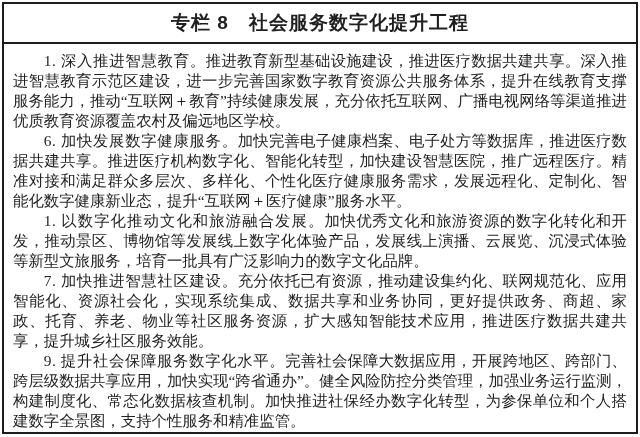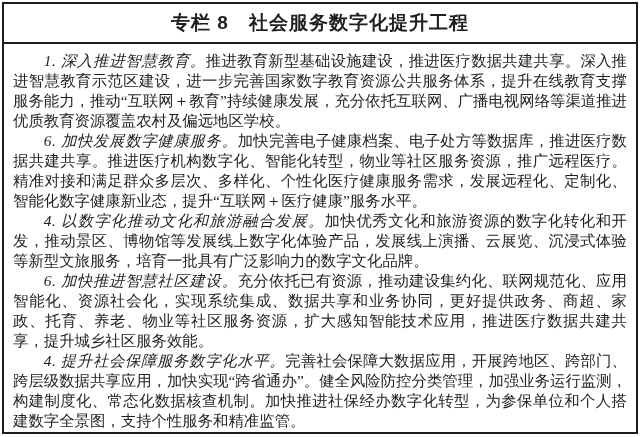--- a/index.html
+++ b/index.html
@@ -42,29 +42,28 @@
     font-size: 15.4px;
     line-height: 20px;
     text-align: justify;
     text-justify: inter-character;
     overflow: hidden;
   }
   .para {
     text-indent: 2em;
   }
   .para .lead {
-    font-style: italic;          
     letter-spacing: 0.5px;
   }
 </style>
 </head>
 <body>
 
 <div class="panel">
   <div class="panel-title">专栏 8　社会服务数字化提升工程</div>
   <div class="panel-body">
     <p class="para"><span class="lead">1. 深入推进智慧教育。</span><span>推进教育新型基础设施建设，推进医疗数据共建共享。深入推进智慧教育示范区建设，进一步完善国家数字教育资源公共服务体系，提升在线教育支撑服务能力，推动“互联网＋教育”持续健康发展，充分依托互联网、广播电视网络等渠道推进优质教育资源覆盖农村及偏远地区学校。</span></p>
-    <p class="para"><span class="lead">6. 加快发展数字健康服务。</span><span>加快完善电子健康档案、电子处方等数据库，推进医疗数据共建共享。推进医疗机构数字化、智能化转型，物业等社区服务资源，推广远程医疗。精准对接和满足群众多层次、多样化、个性化医疗健康服务需求，发展远程化、定制化、智能化数字健康新业态，提升“互联网＋医疗健康”服务水平。</span></p>
-    <p class="para"><span class="lead">4. 以数字化推动文化和旅游融合发展。</span><span>加快优秀文化和旅游资源的数字化转化和开发，推动景区、博物馆等发展线上数字化体验产品，发展线上演播、云展览、沉浸式体验等新型文旅服务，培育一批具有广泛影响力的数字文化品牌。</span></p>
-    <p class="para"><span class="lead">6. 加快推进智慧社区建设。</span><span>充分依托已有资源，推动建设集约化、联网规范化、应用智能化、资源社会化，实现系统集成、数据共享和业务协同，更好提供政务、商超、家政、托育、养老、物业等社区服务资源，扩大感知智能技术应用，推进医疗数据共建共享，提升城乡社区服务效能。</span></p>
-    <p class="para"><span class="lead">4. 提升社会保障服务数字化水平。</span><span>完善社会保障大数据应用，开展跨地区、跨部门、跨层级数据共享应用，加快实现“跨省通办”。健全风险防控分类管理，加强业务运行监测，构建制度化、常态化数据核查机制。加快推进社保经办数字化转型，为参保单位和个人搭建数字全景图，支持个性服务和精准监管。</span></p>
+    <p class="para"><span class="lead">6. 加快发展数字健康服务。</span><span>加快完善电子健康档案、电子处方等数据库，推进医疗数据共建共享。推进医疗机构数字化、智能化转型，加快建设智慧医院，推广远程医疗。精准对接和满足群众多层次、多样化、个性化医疗健康服务需求，发展远程化、定制化、智能化数字健康新业态，提升“互联网＋医疗健康”服务水平。</span></p>
+    <p class="para"><span class="lead">1. 以数字化推动文化和旅游融合发展。</span><span>加快优秀文化和旅游资源的数字化转化和开发，推动景区、博物馆等发展线上数字化体验产品，发展线上演播、云展览、沉浸式体验等新型文旅服务，培育一批具有广泛影响力的数字文化品牌。</span></p>
+    <p class="para"><span class="lead">7. 加快推进智慧社区建设。</span><span>充分依托已有资源，推动建设集约化、联网规范化、应用智能化、资源社会化，实现系统集成、数据共享和业务协同，更好提供政务、商超、家政、托育、养老、物业等社区服务资源，扩大感知智能技术应用，推进医疗数据共建共享，提升城乡社区服务效能。</span></p>
+    <p class="para"><span class="lead">9. 提升社会保障服务数字化水平。</span><span>完善社会保障大数据应用，开展跨地区、跨部门、跨层级数据共享应用，加快实现“跨省通办”。健全风险防控分类管理，加强业务运行监测，构建制度化、常态化数据核查机制。加快推进社保经办数字化转型，为参保单位和个人搭建数字全景图，支持个性服务和精准监管。</span></p>
   </div>
 </div>
 
 </body></html>

